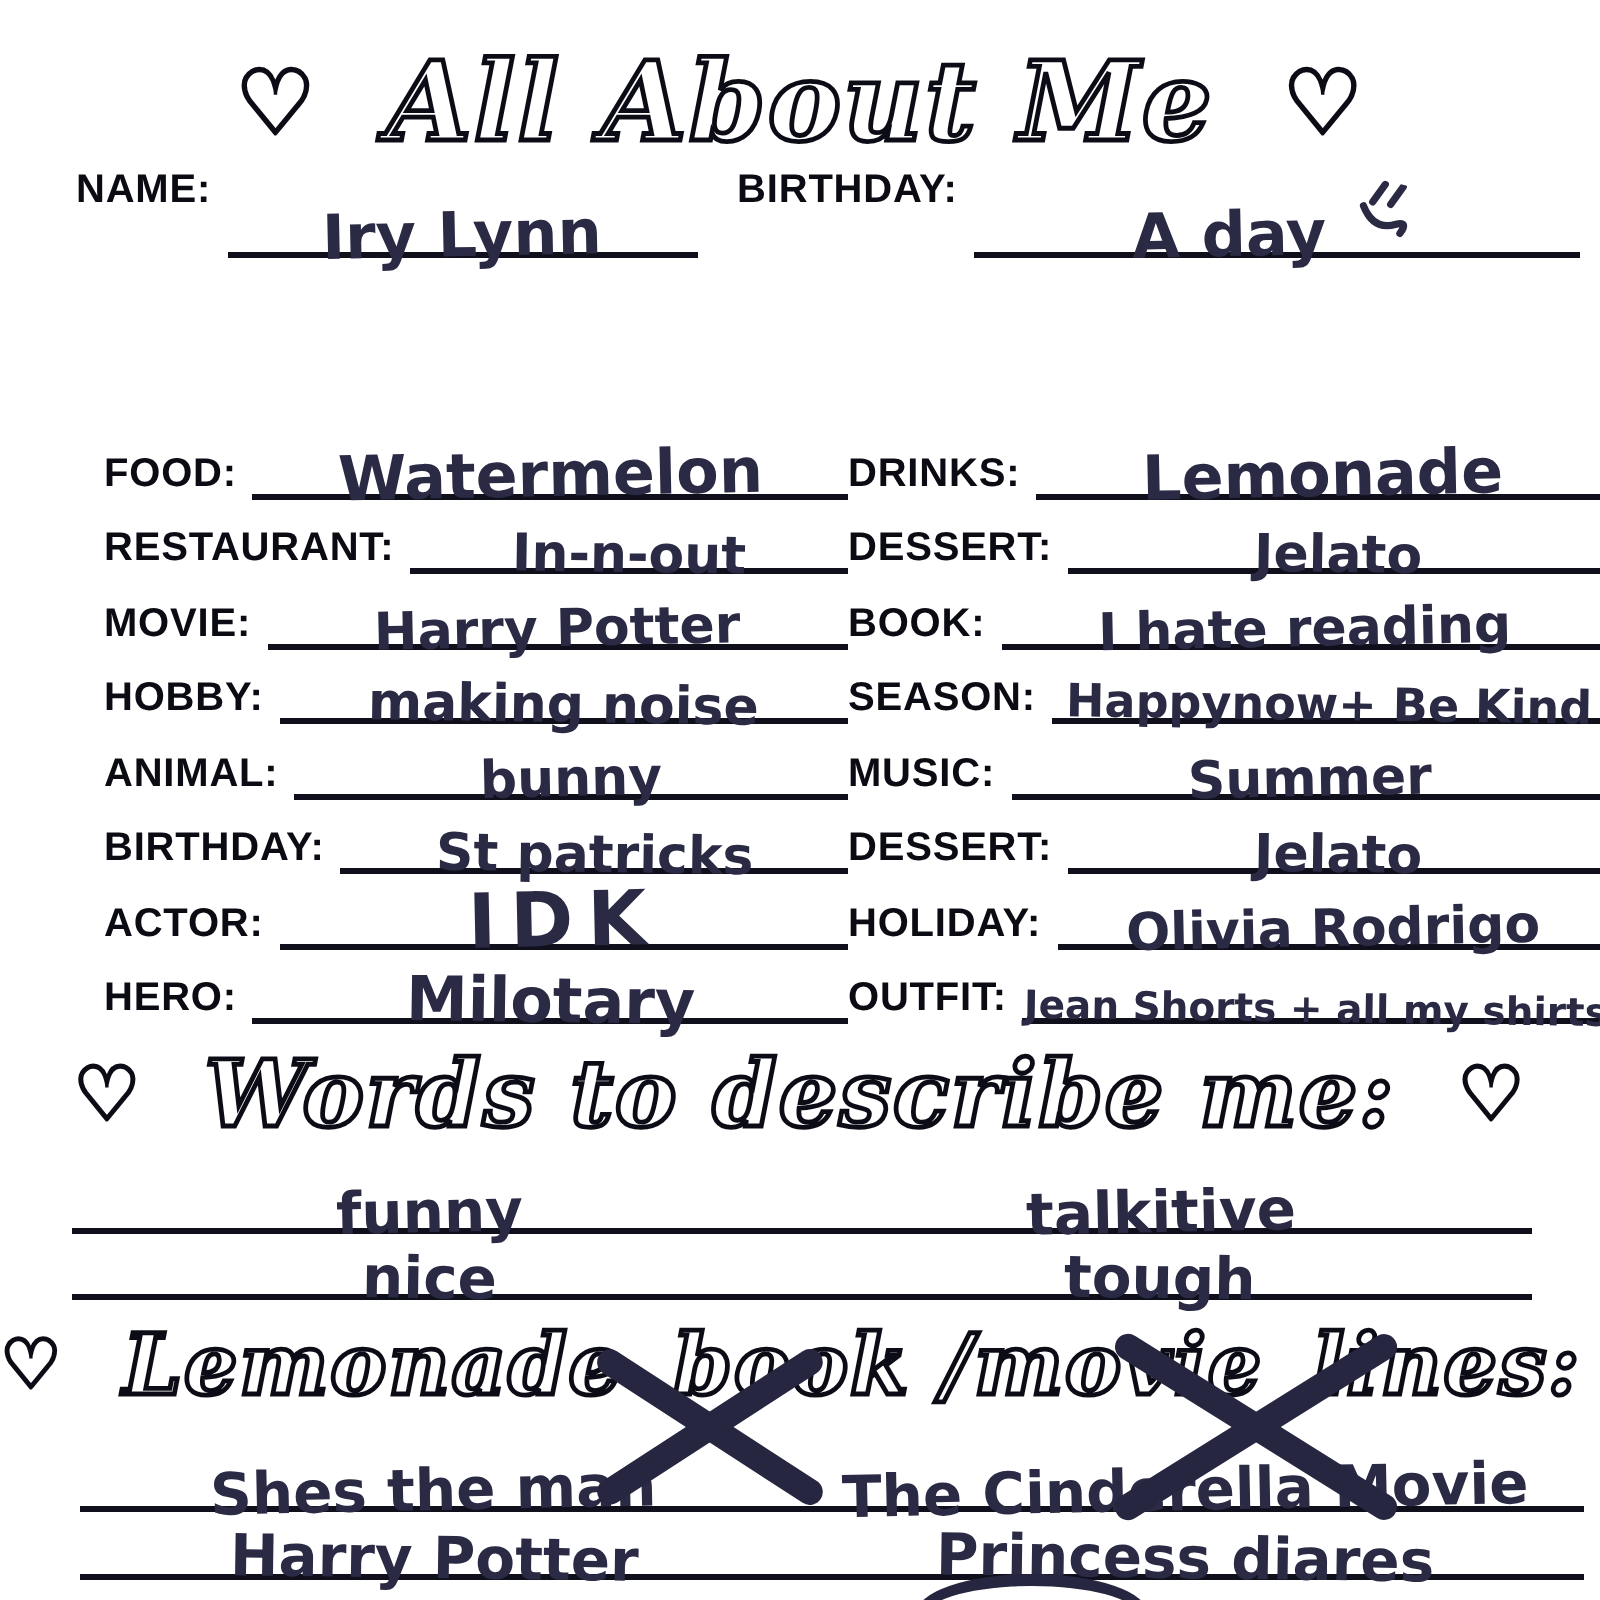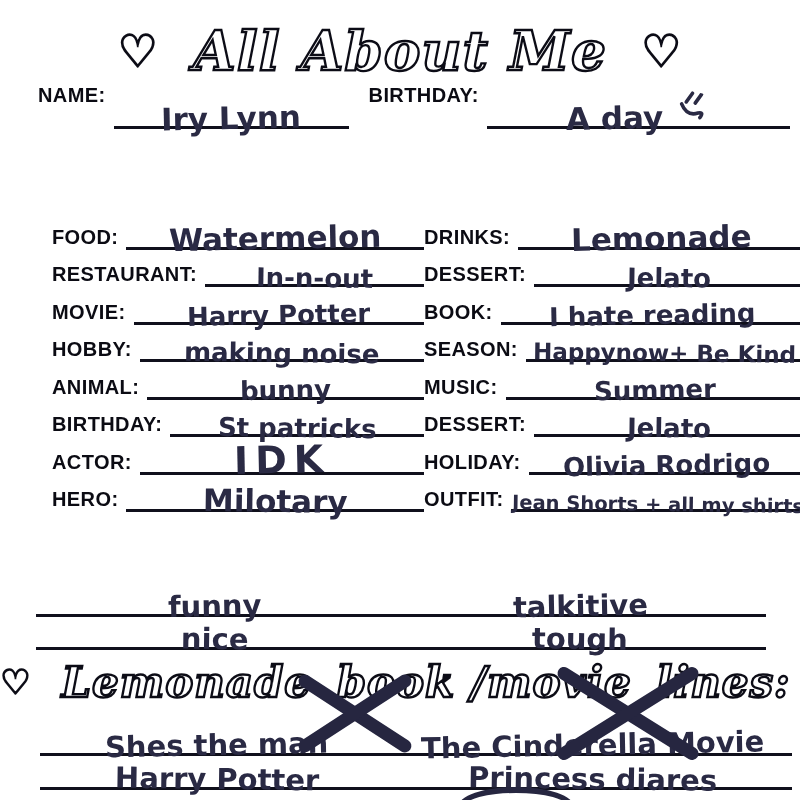--- a/index.html
+++ b/index.html
@@ -202,20 +202,25 @@
       </div>
       <div class="frow">
         <span class="plabel">OUTFIT:</span>
         <span class="fill">
             <span class="hw hw-sm">Jean Shorts + all my shirts</span>
           </span>
       </div>
     </div>
   </div>
 
+  <div class="script-heading" id="words-heading">
+    <span class="heart">♡</span>
+    <span class="gap-l">Words to describe me:</span>
+    <span class="heart gap-l">♡</span>
+  </div>
 
   <div id="words-grid">
     <div class="col">
       <div class="frow wordline">
         <span class="fill">
             <span class="hw">funny</span>
           </span>
       </div>
       <div class="frow wordline">
         <span class="fill">

